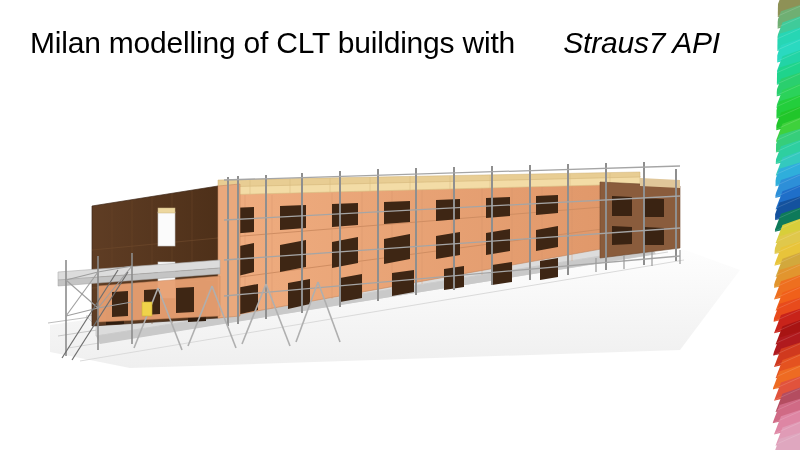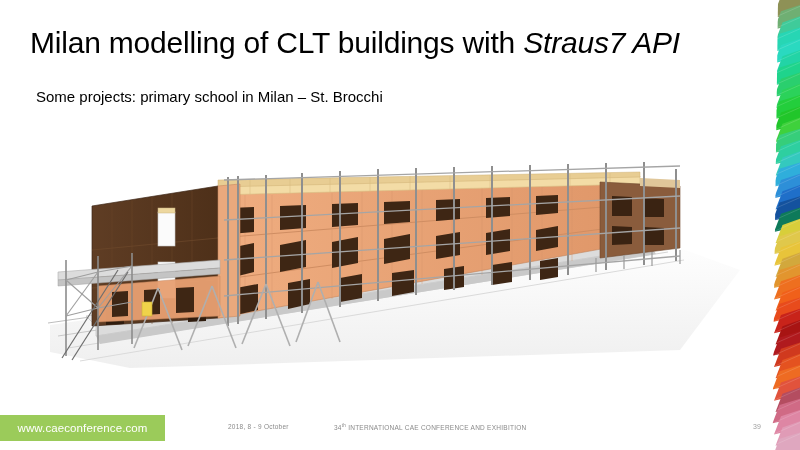--- a/index.html
+++ b/index.html
@@ -32,20 +32,21 @@
   #page-title {
     font-size: 30px;
     line-height: 34px;
     color: #000000;
     font-weight: 400;
     letter-spacing: -0.2px;
     white-space: nowrap;
   }
   #page-title .em {
     font-style: italic;
+    margin-left: 40px;
   }
   #page-subtitle {
     position: absolute;
     left: 36px;
     top: 87px;
     font-size: 15px;
     line-height: 19px;
     color: #000000;
     white-space: nowrap;
   }
@@ -128,21 +129,20 @@
   #color-strip svg { display: block; }
 </style>
 </head>
 <body>
 
 <div id="slide">
 
   <div id="title-area">
     <div id="page-title"><span>Milan modelling of CLT buildings with </span><span class="em">Straus7 API</span></div>
   </div>
-  <div id="page-subtitle">Some projects: primary school in Milan – St. Brocchi</div>
 
   <div id="figure">
     <svg width="700" height="260" viewBox="0 0 700 260">
       <defs>
         <linearGradient id="gShade" x1="0" y1="0" x2="1" y2="0">
           <stop offset="0%" stop-color="#5F3D24"></stop>
           <stop offset="100%" stop-color="#4E3019"></stop>
         </linearGradient>
         <linearGradient id="gLit" x1="0" y1="0" x2="1" y2="0">
           <stop offset="0%" stop-color="#EFAD80"></stop>
@@ -355,28 +355,20 @@
 
       <g stroke="#9A9A9A" stroke-width="1.2">
         <line x1="556" y1="138" x2="556" y2="152"></line>
         <line x1="584" y1="135" x2="584" y2="149"></line>
         <line x1="612" y1="132" x2="612" y2="146"></line>
         <line x1="640" y1="130" x2="640" y2="144"></line>
       </g>
     </svg>
   </div>
 
-  <div id="footer">
-    <div id="site-badge">
-      <span id="site-badge-label">www.caeconference.com</span>
-    </div>
-    <div id="footer-date">2018, 8 - 9 October</div>
-    <div id="footer-conference"><span>34</span><sup>th</sup><span> INTERNATIONAL CAE CONFERENCE AND EXHIBITION</span></div>
-    <div id="footer-page-number">39</div>
-  </div>
 
   <div id="color-strip">
     <svg id="strip-svg" width="32" height="450" viewBox="0 0 32 450">
         <polygon points="11.5,0 32,-6.3 32,11.95 4.5,18.25" fill="#8E9156"></polygon>
         <polygon points="13,11.25 32,4.95 32,23.2 6,29.5" fill="#6FAF73"></polygon>
         <polygon points="14.5,22.5 32,16.2 32,34.45 7.5,40.75" fill="#3FCB9A"></polygon>
         <polygon points="11.5,33.75 32,27.45 32,45.7 4.5,52" fill="#27D6B4"></polygon>
         <polygon points="13,45 32,38.7 32,56.95 6,63.25" fill="#2AD9C0"></polygon>
         <polygon points="14.5,56.25 32,49.95 32,68.2 7.5,74.5" fill="#22D4A6"></polygon>
         <polygon points="11.5,67.5 32,61.2 32,79.45 4.5,85.75" fill="#1FD48C"></polygon>

